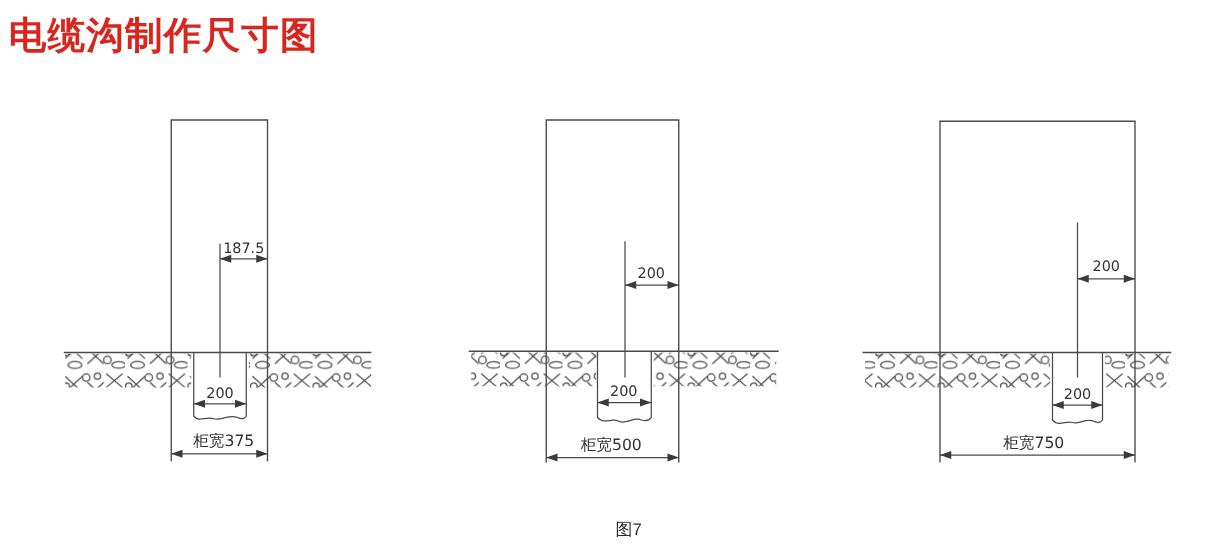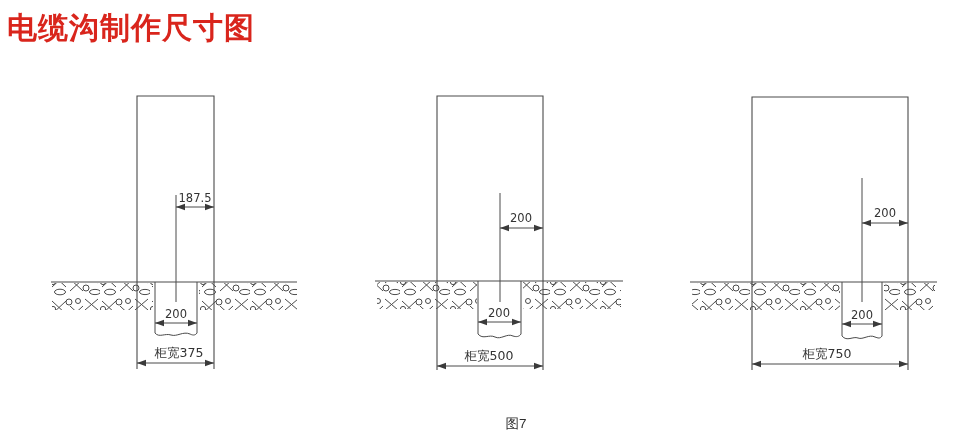--- a/index.html
+++ b/index.html
@@ -1,21 +1,21 @@
 <!DOCTYPE html>
 <html><head>
 <meta charset="utf-8">
 <style>
   html,body{margin:0;padding:0;background:#ffffff;}
   body{width:970px;height:447px;position:relative;overflow:hidden;
        font-family:"Liberation Sans","DejaVu Sans",sans-serif;}
   .page-title{position:absolute;left:7px;top:8px;font-size:30px;font-weight:bold;
        color:#d9251c;letter-spacing:1px;white-space:nowrap;text-align:right;}
   .figure-caption{position:absolute;left:503px;top:415px;transform:translateX(-50%);
-       font-size:13.5px;color:#2d2d2d;margin-left:13px;}
+       font-size:13.5px;color:#2d2d2d;}
   svg.canvas{position:absolute;left:0;top:0;}
   svg .ln{stroke:#4a4a4a;stroke-width:1.1;fill:none;}
   svg .thin{stroke:#4a4a4a;stroke-width:1;fill:none;}
   svg .arr{fill:#3a3a3a;stroke:none;}
   svg text{fill:#333333;font-family:"DejaVu Sans","Liberation Sans",sans-serif;}
   svg .dim-num{font-size:11.5px;}
   svg .dim-cjk{font-size:12.5px;}
 </style>
 </head>
 <body>

